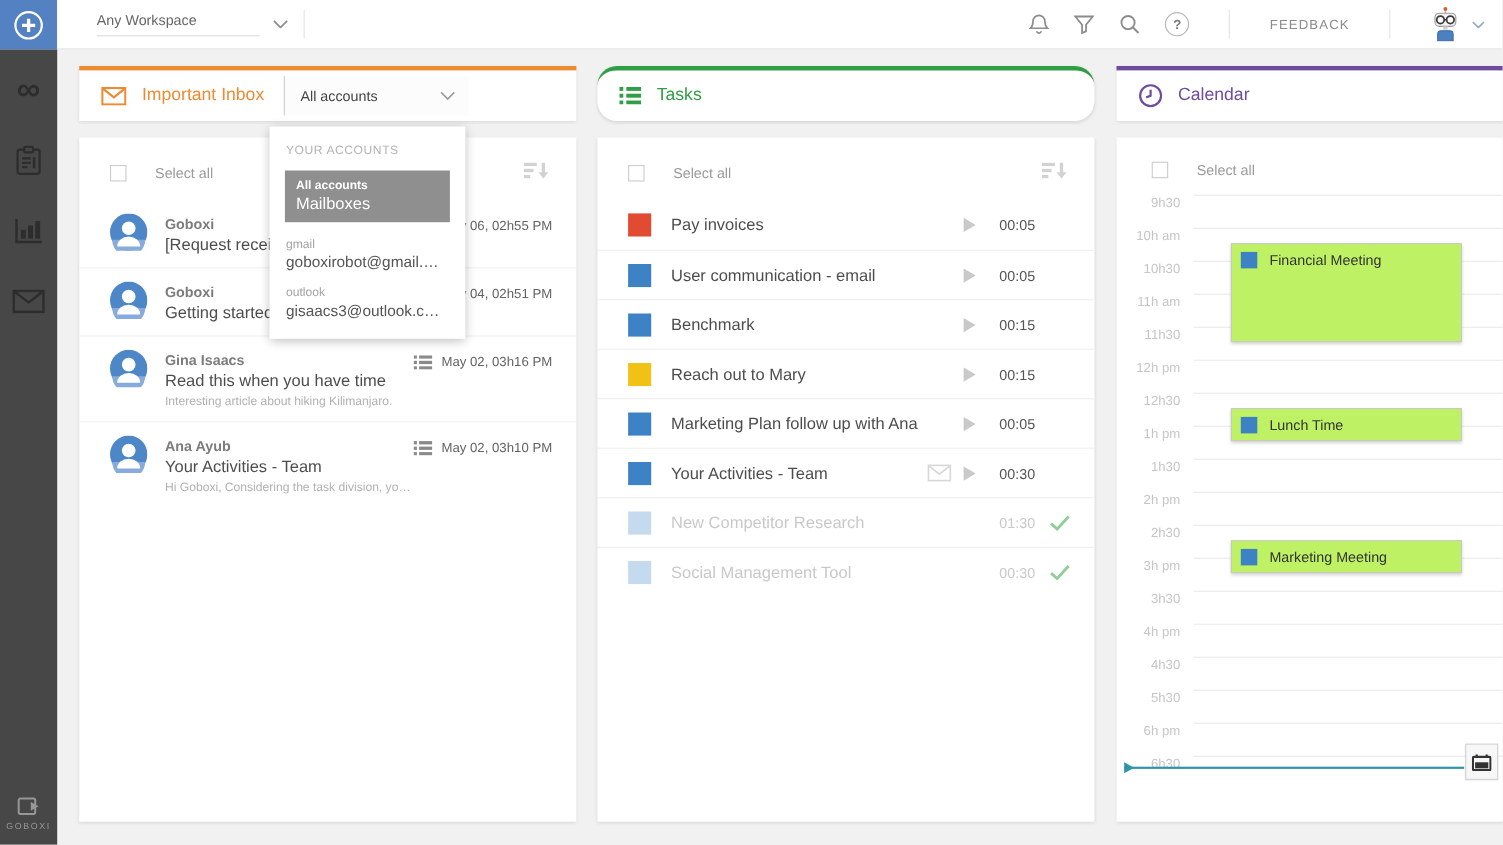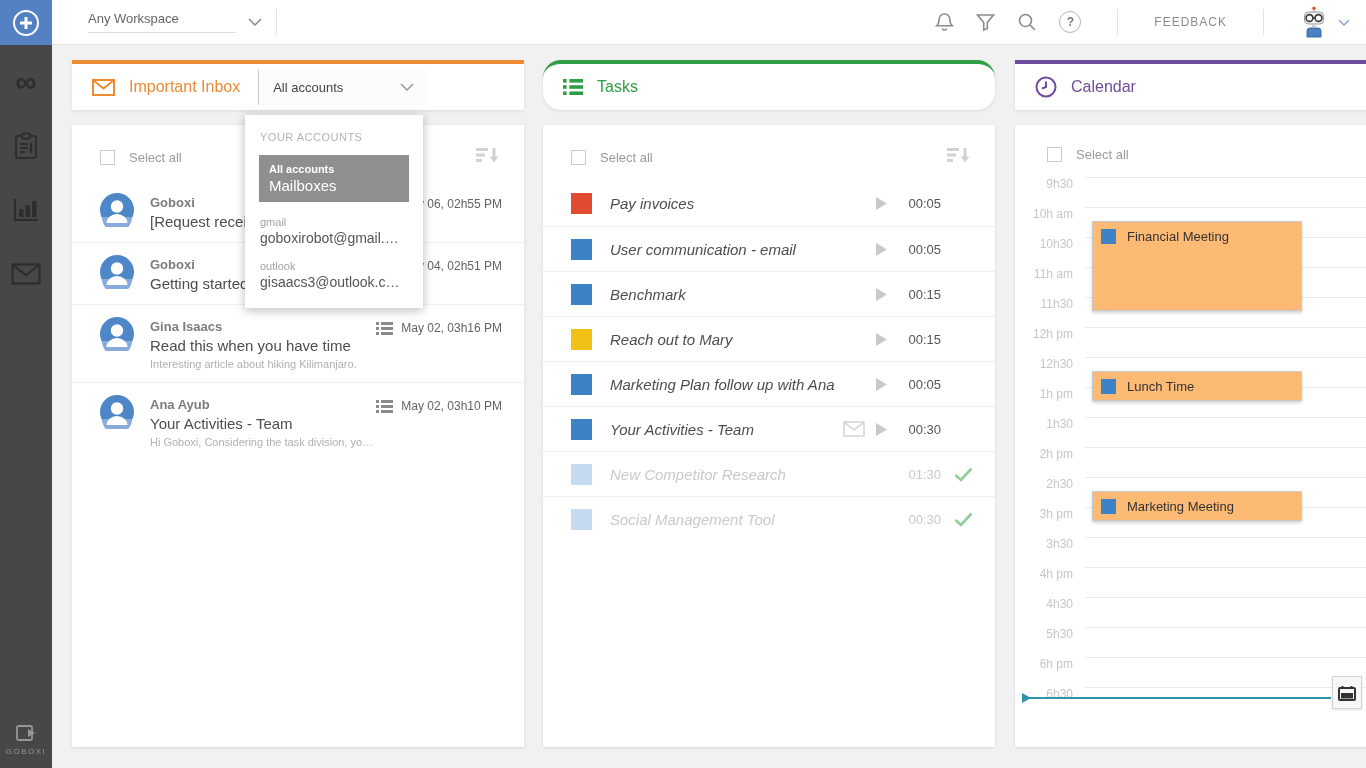--- a/index.html
+++ b/index.html
@@ -39,21 +39,21 @@
   .col-cal   { left:1015px; width:394px; }
 
   .head-card { background:#fff; height:50px; border-top:4px solid; box-shadow:0 1px 3px rgba(0,0,0,.10);
                display:flex; align-items:center; padding:0 20px; }
   .head-title { font-size:16px; margin-left:14px; }
   .list-card { background:#fff; margin-top:15px; height:622px; box-shadow:0 1px 3px rgba(0,0,0,.10);
                position:relative; overflow:hidden; }
 
   .select-row { display:flex; align-items:center; padding:22px 22px 14px 28px; }
   .checkbox { width:15px; height:15px; border:1px solid #ccc; background:#fff; cursor:pointer; flex:0 0 15px; }
-  .select-label { font-size:13px; color:#9a9a9a; margin-left:14px; }
+  .select-label { font-size:13px; color:#9a9a9a; margin-left:26px; }
   .sort-icon { margin-left:auto; cursor:pointer; }
 
   
   .account-select { margin-left:18px; height:36px; display:flex; align-items:center;
                     border-left:1px solid #ccc; background:#fcfcfc; padding:0 12px 0 14px;
                     width:168px; cursor:pointer; }
   .account-select span { font-size:13px; color:#444; }
   .account-select svg { margin-left:auto; }
 
   .mail-row { display:flex; padding:12px 22px 12px 28px; }
@@ -73,34 +73,34 @@
   .dd-selected .dd-type { color:#fff; font-size:11px; font-weight:bold; }
   .dd-selected .dd-name { color:#fff; font-size:15px; margin-top:2px; }
   .dd-item { padding:14px 14px 0 15px; cursor:pointer; }
   .dd-item .dd-type { font-size:11px; color:#a3a3a3; }
   .dd-item .dd-name { font-size:14px; color:#555; margin-top:2px; white-space:nowrap; }
 
   
   .task-row { display:flex; align-items:center; height:45px; padding:0 22px 0 28px; }
   .task-row + .task-row { border-top:1px solid #efefef; }
   .task-square { width:21px; height:21px; flex:0 0 21px; margin-right:18px; }
-  .task-label { flex:1; font-size:15px; color:#4d4d4d; white-space:nowrap; overflow:hidden;font-style:italic; }
+  .task-label { flex:1; font-size:15px; color:#4d4d4d; white-space:nowrap; overflow:hidden; }
   .task-row.done .task-label { color:#c9c9c9; }
   .task-mail { width:26px; display:flex; justify-content:center; }
   .task-play { width:28px; display:flex; justify-content:center; cursor:pointer; }
   .task-time { width:46px; text-align:right; font-size:13px; color:#555; }
   .task-row.done .task-time { color:#c9c9c9; }
   .task-check { width:32px; display:flex; justify-content:flex-end; }
 
   
   .cal-grid { position:relative; margin-top:1px; }
   .slot { height:30px; display:flex; align-items:flex-start; }
   .slot-label { width:70px; text-align:right; font-size:12px; color:#c6c6c6; padding-right:12px; white-space:nowrap; }
   .slot-line { flex:1; height:1px; background:#eaeaea; margin-right:15px; }
-  .cal-event { position:absolute; left:77px; width:210px; background:#fdba74; border:1px solid #c9c9c9;
+  .cal-event { position:absolute; left:104px; width:210px; background:#bef264; border:1px solid #c9c9c9;
                box-shadow:0 2px 3px rgba(0,0,0,.18); padding:7px 8px; display:flex; gap:11px; cursor:pointer; }
   .evt-square { width:15px; height:15px; flex:0 0 15px; }
   .evt-label { font-size:13px; color:#333; }
   .evt-0 { top:45px; height:90px; }
   .evt-1 { top:195px; height:30px; }
   .evt-2 { top:315px; height:30px; }
   .now-line { position:absolute; left:7px; width:309px; top:521px; height:2px; background:#2e94a8; }
   .now-line:before { content:""; position:absolute; left:0; top:-4px; width:0; height:0;
                      border-left:9px solid #2e94a8; border-top:5px solid transparent; border-bottom:5px solid transparent; }
   .jump-btn { position:absolute; left:1332px; top:676px; width:30px; height:33px; background:#f7f7f7;

